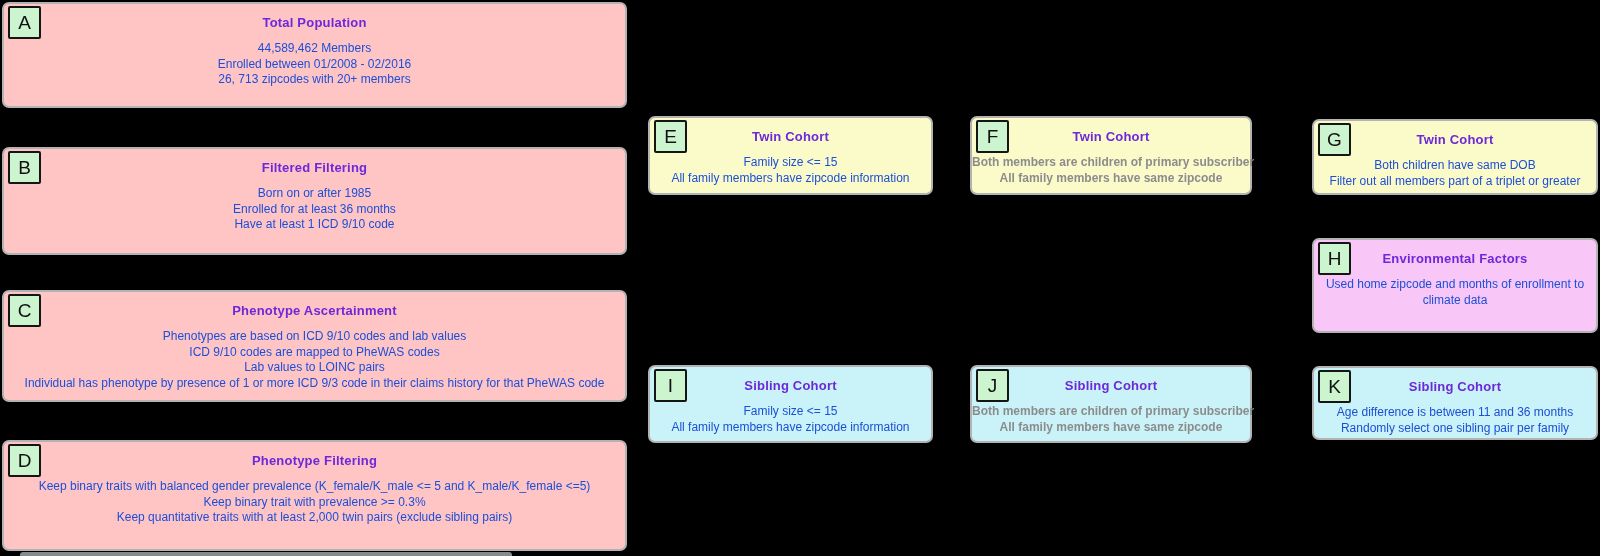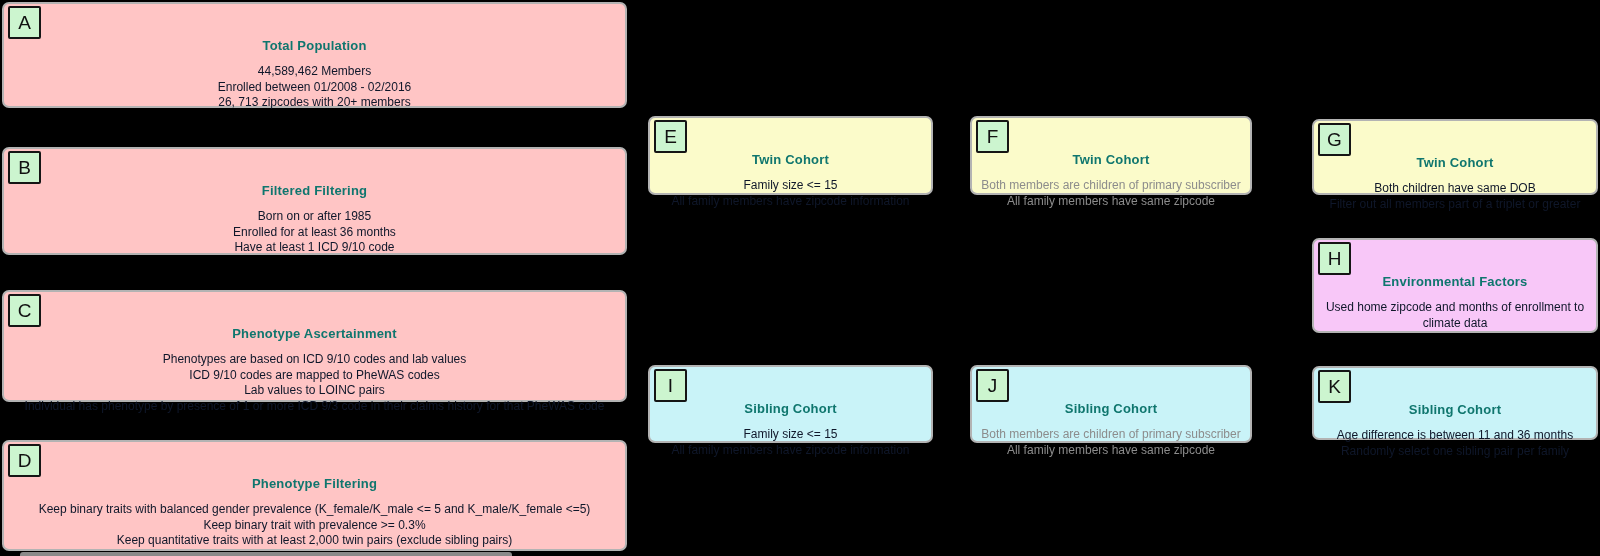--- a/index.html
+++ b/index.html
@@ -11,25 +11,25 @@
     position:absolute;box-sizing:border-box;border:2px solid #b3b3b3;
     border-radius:7px;text-align:center;
   }
   .badge{
     position:absolute;left:4px;top:2px;width:33px;height:33px;
     box-sizing:border-box;border:2px solid #151515;border-radius:2px;
     display:flex;align-items:center;justify-content:center;
     font-size:19px;color:#111;background:#ccf5cf;
   }
   .title{
-    padding-top:22px;margin-bottom:11px;font-size:13px;font-weight:bold;
-    color:#0f766e;letter-spacing:.2px;margin-top:12px;
+    padding-top:11px;margin-bottom:11px;font-size:13px;font-weight:bold;
+    color:#6d28d9;letter-spacing:.2px;
   }
-  .line{font-size:12px;line-height:15.5px;color:#0f172a;white-space:nowrap;}
-  .muted .line{color:#8c8c8c;}
+  .line{font-size:12px;line-height:15.5px;color:#1d4ed8;white-space:nowrap;}
+  .muted .line{color:#8c8c8c;font-weight:bold;}
   
   .b-a{left:2px;top:2px;width:625px;height:106px}
   .b-b{left:2px;top:147px;width:625px;height:108px}
   .b-c{left:2px;top:290px;width:625px;height:112px}
   .b-d{left:2px;top:440px;width:625px;height:111px}
   .b-e{left:648px;top:116px;width:285px;height:79px}
   .b-f{left:970px;top:116px;width:282px;height:79px}
   .b-g{left:1312px;top:119px;width:286px;height:76px}
   .b-h{left:1312px;top:238px;width:286px;height:95px}
   .b-i{left:648px;top:365px;width:285px;height:78px}

